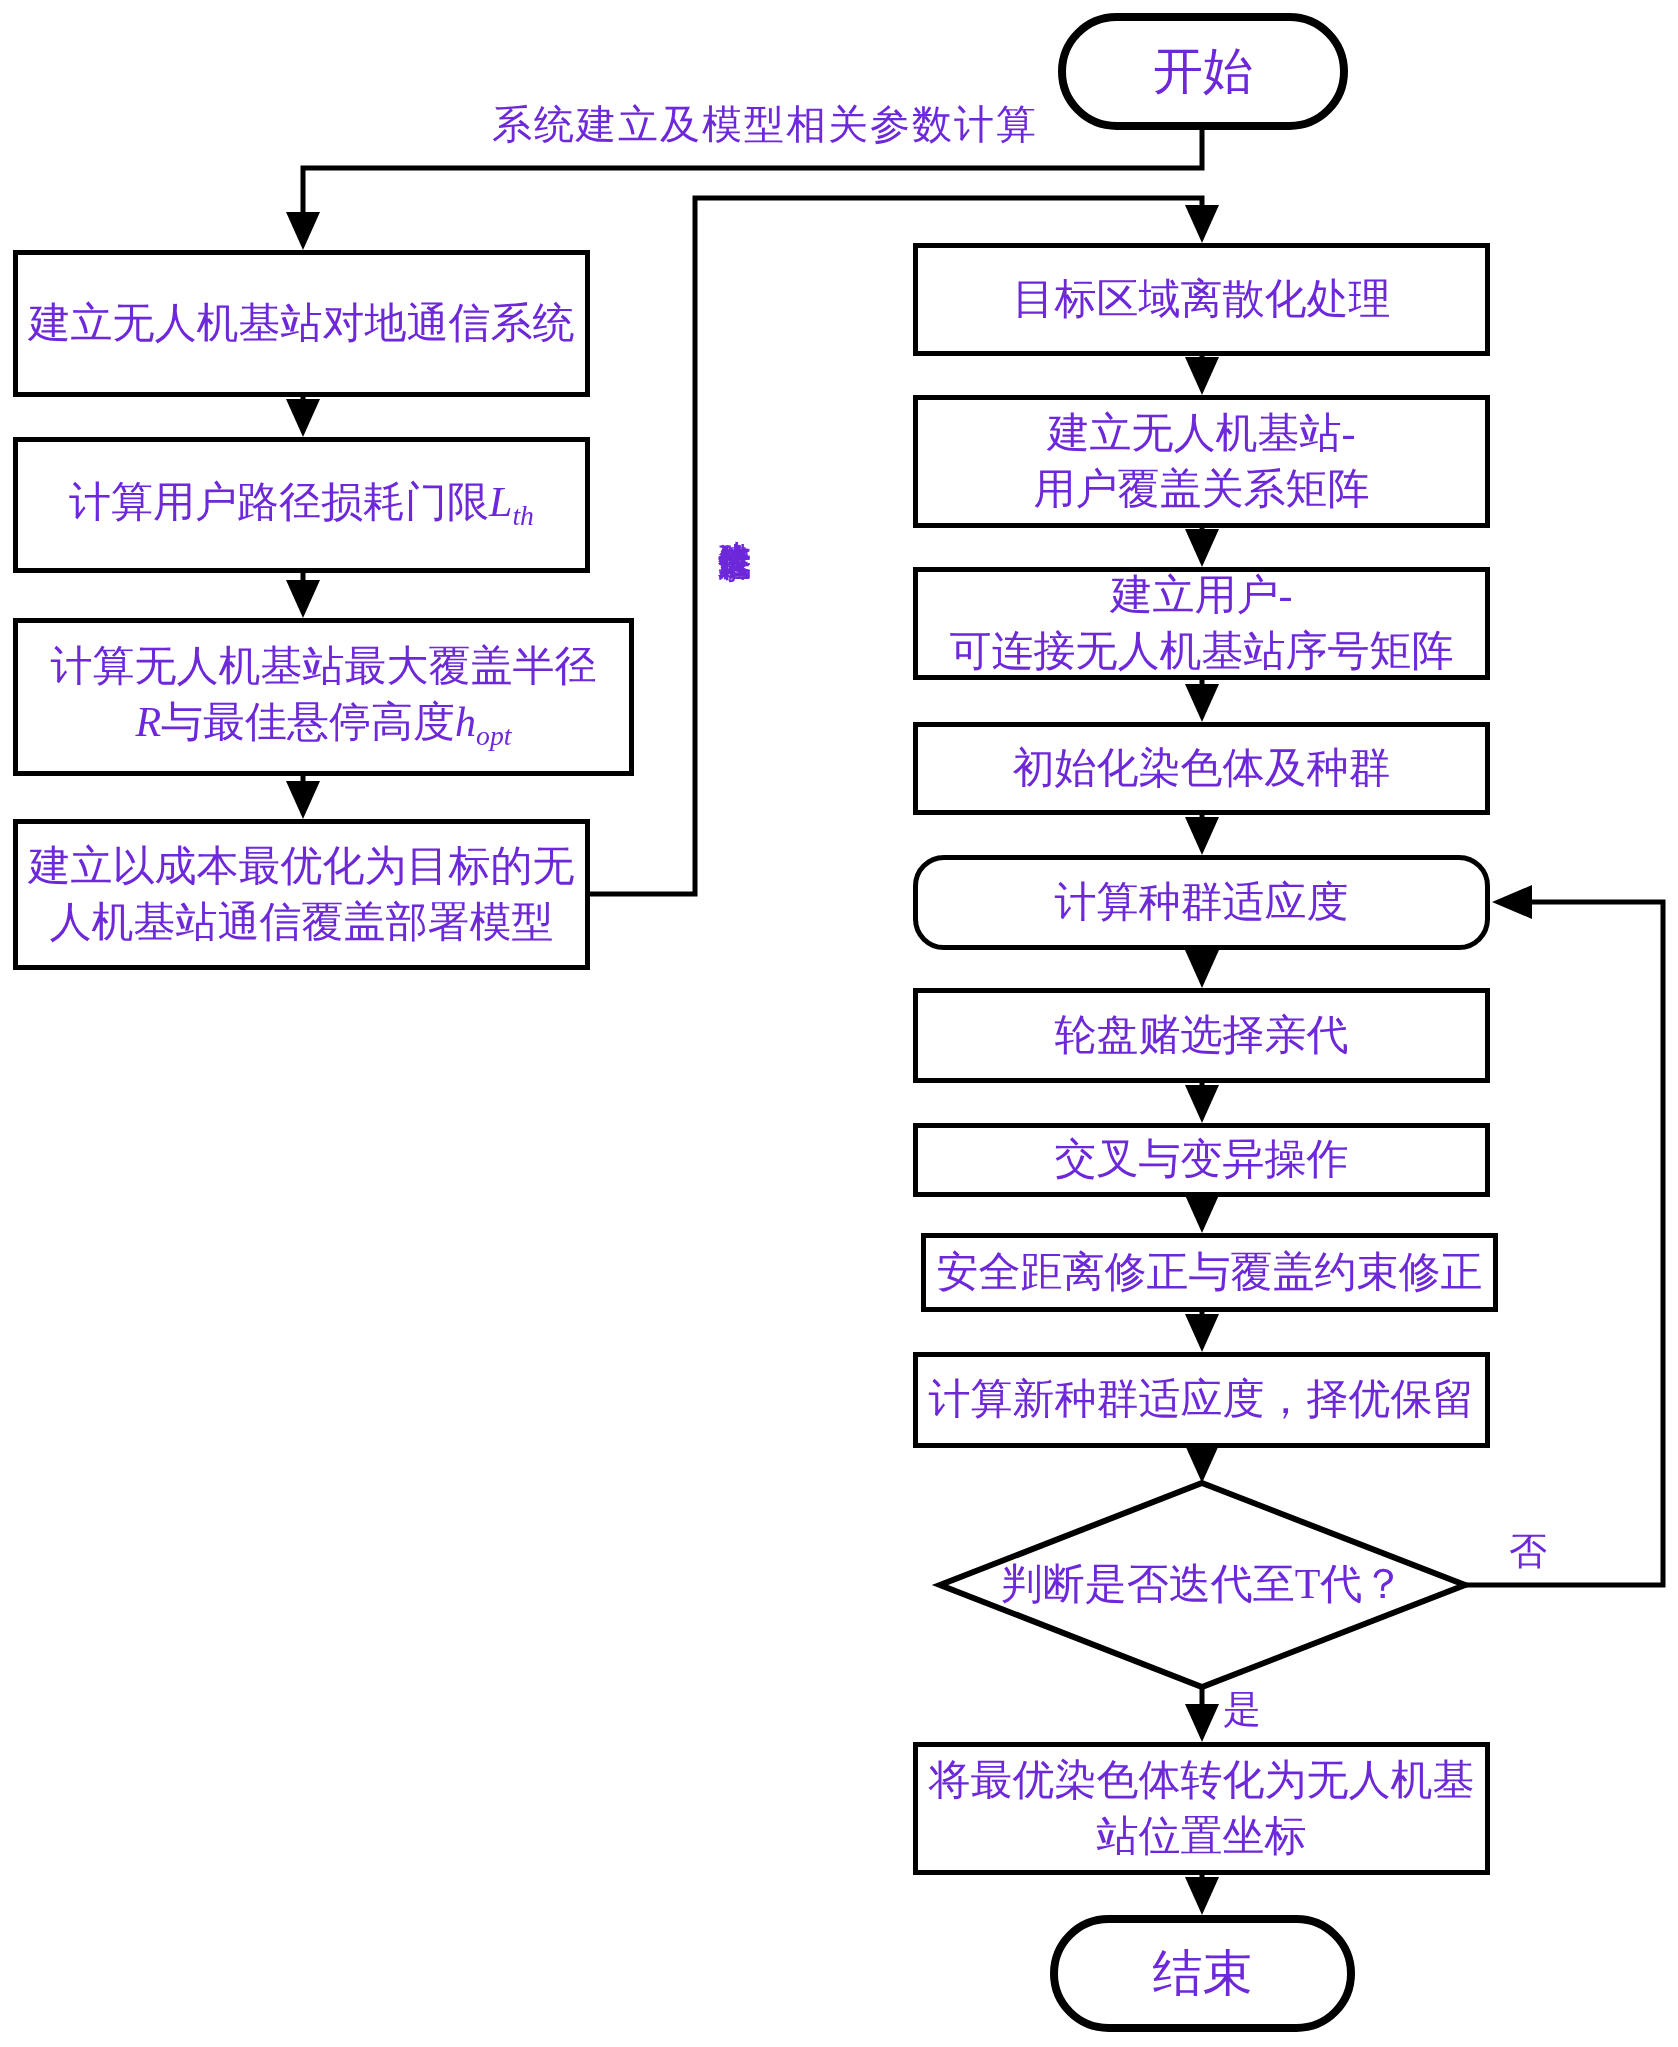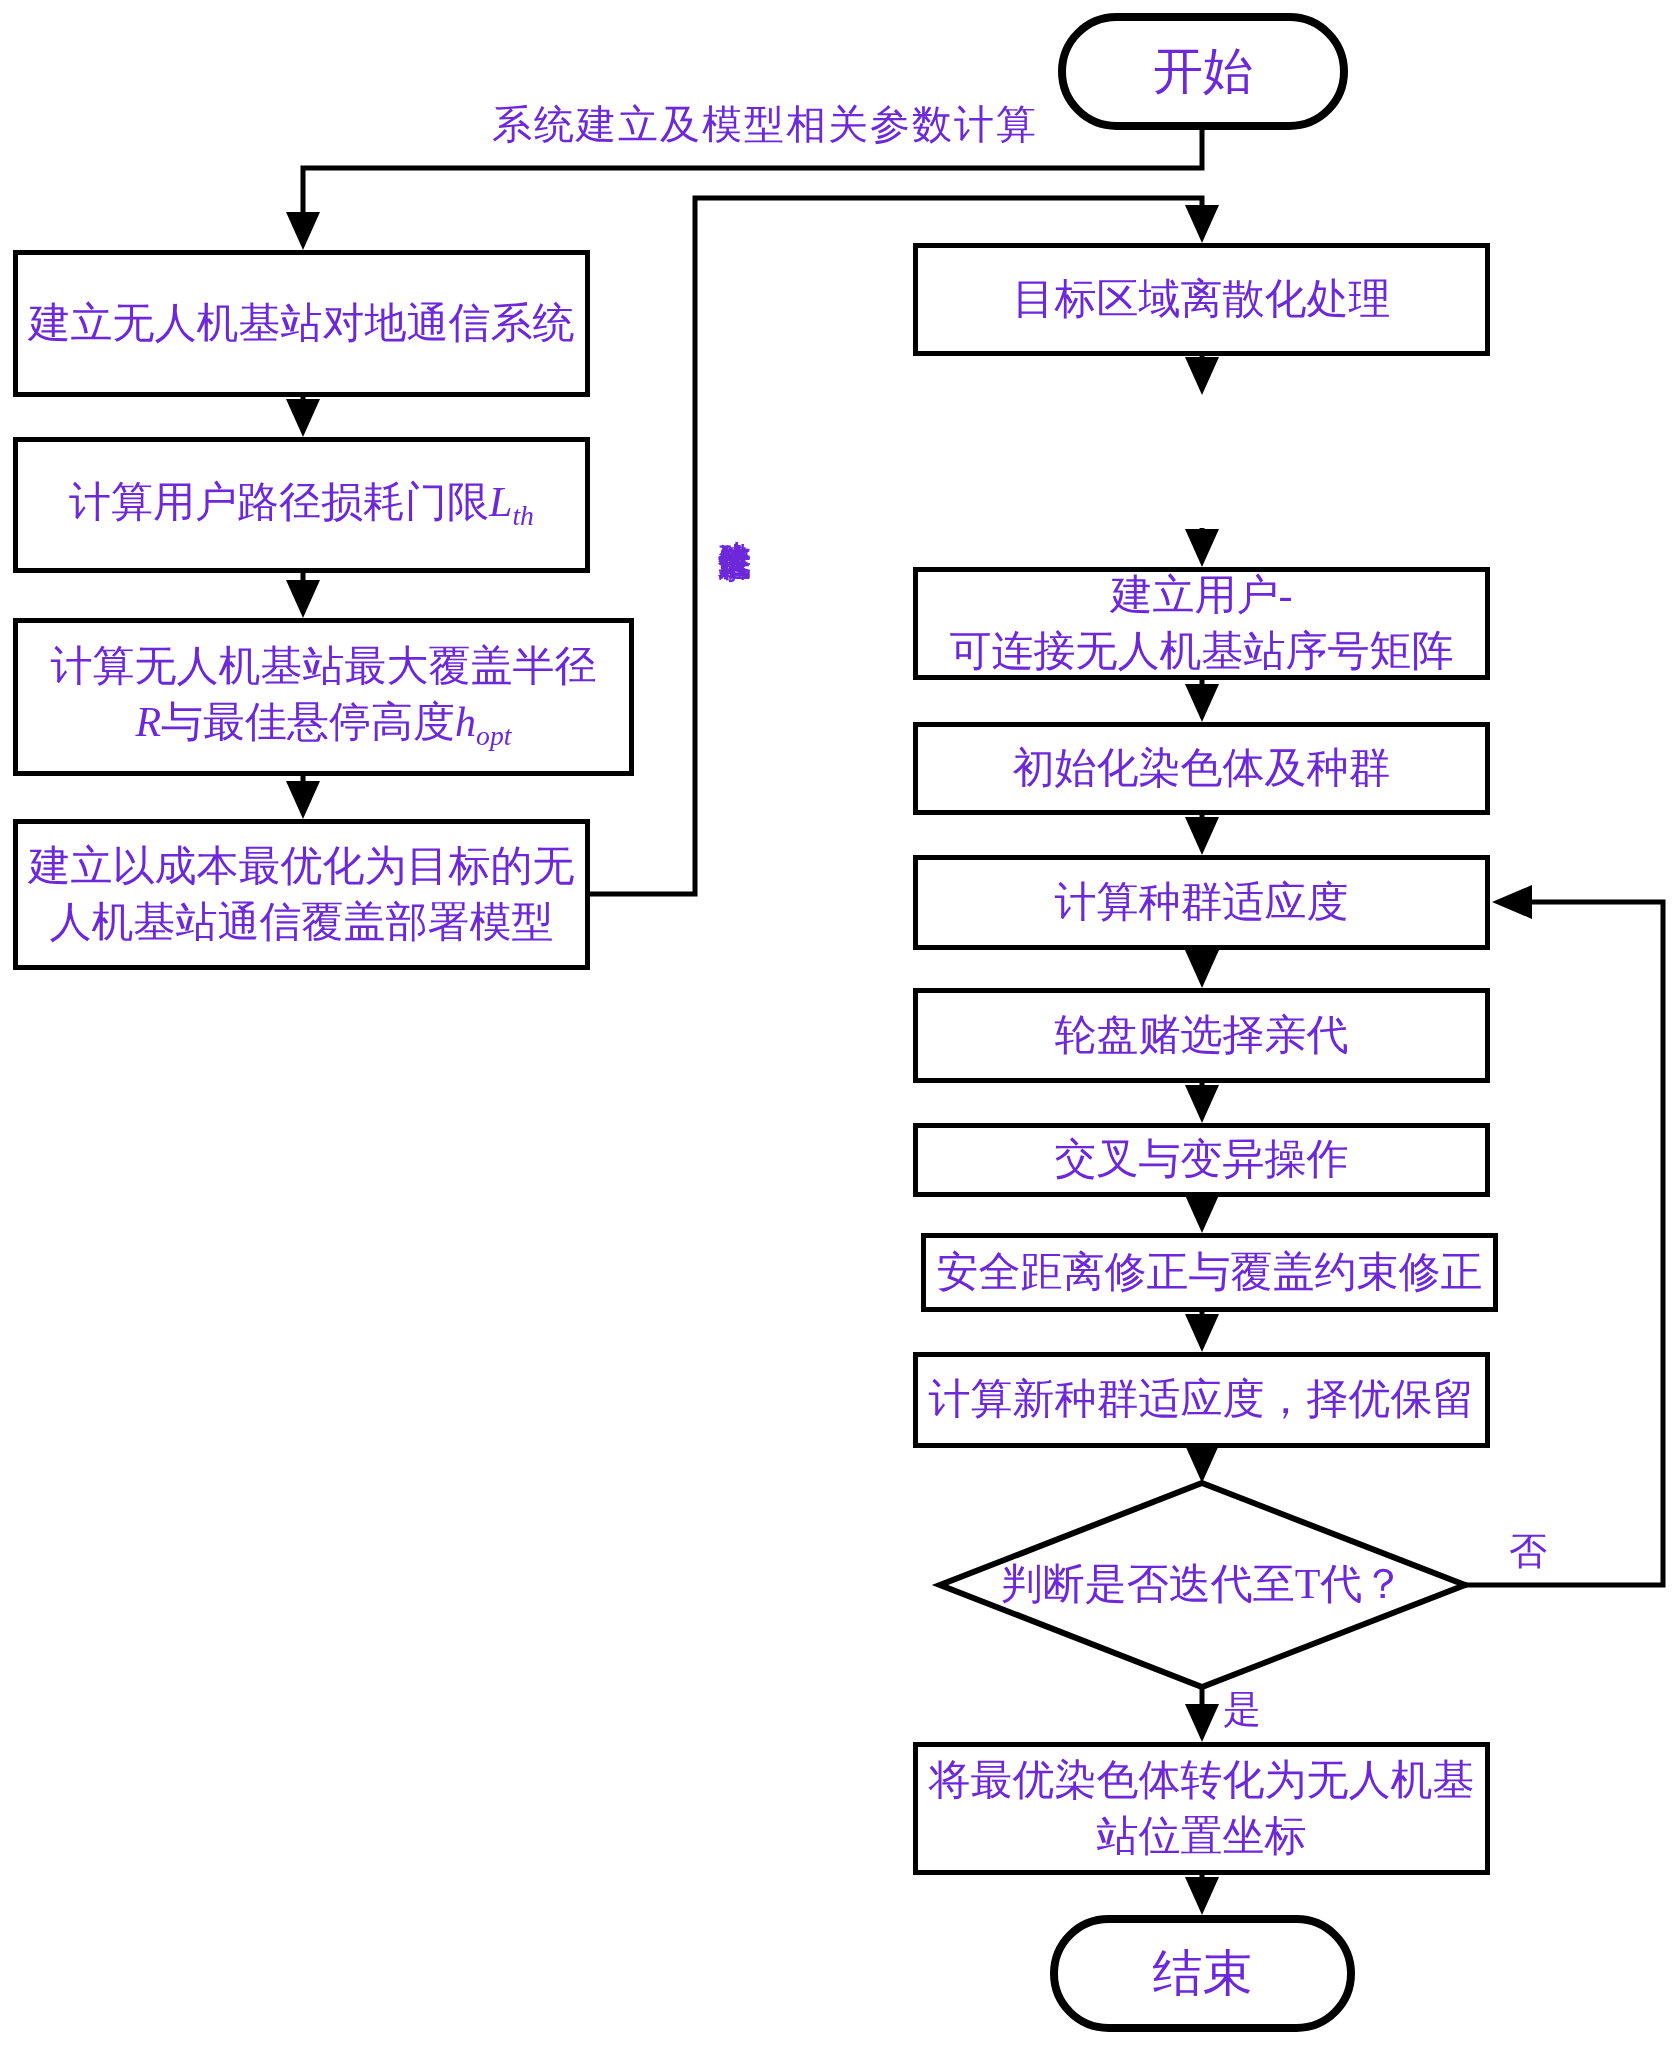--- a/index.html
+++ b/index.html
@@ -138,31 +138,35 @@
 
   <div class="shape box bt" style="left:13px;top:819px;width:577px;height:151px;">
     <span>建立以成本最优化为目标的无</span>
     <span>人机基站通信覆盖部署模型</span>
   </div>
 
   <div class="shape box bt" style="left:913px;top:243px;width:577px;height:113px;">
     <span>目标区域离散化处理</span>
   </div>
 
+  <div class="shape box bt" style="left:913px;top:395px;width:577px;height:133px;">
+    <span>建立无人机基站-</span>
+    <span>用户覆盖关系矩阵</span>
+  </div>
 
   <div class="shape box bt" style="left:913px;top:567px;width:577px;height:113px;">
     <span>建立用户-</span>
     <span>可连接无人机基站序号矩阵</span>
   </div>
 
   <div class="shape box bt" style="left:913px;top:722px;width:577px;height:93px;">
     <span>初始化染色体及种群</span>
   </div>
 
-  <div class="shape box bt" style="left:913px;top:855px;width:577px;height:95px;">
+  <div class="shape box bt" style="left:913px;top:855px;width:577px;height:95px;border-radius:31px;">
     <span>计算种群适应度</span>
   </div>
 
   <div class="shape box bt" style="left:913px;top:988px;width:577px;height:95px;">
     <span>轮盘赌选择亲代</span>
   </div>
 
   <div class="shape box bt" style="left:913px;top:1123px;width:577px;height:74px;">
     <span>交叉与变异操作</span>
   </div>

